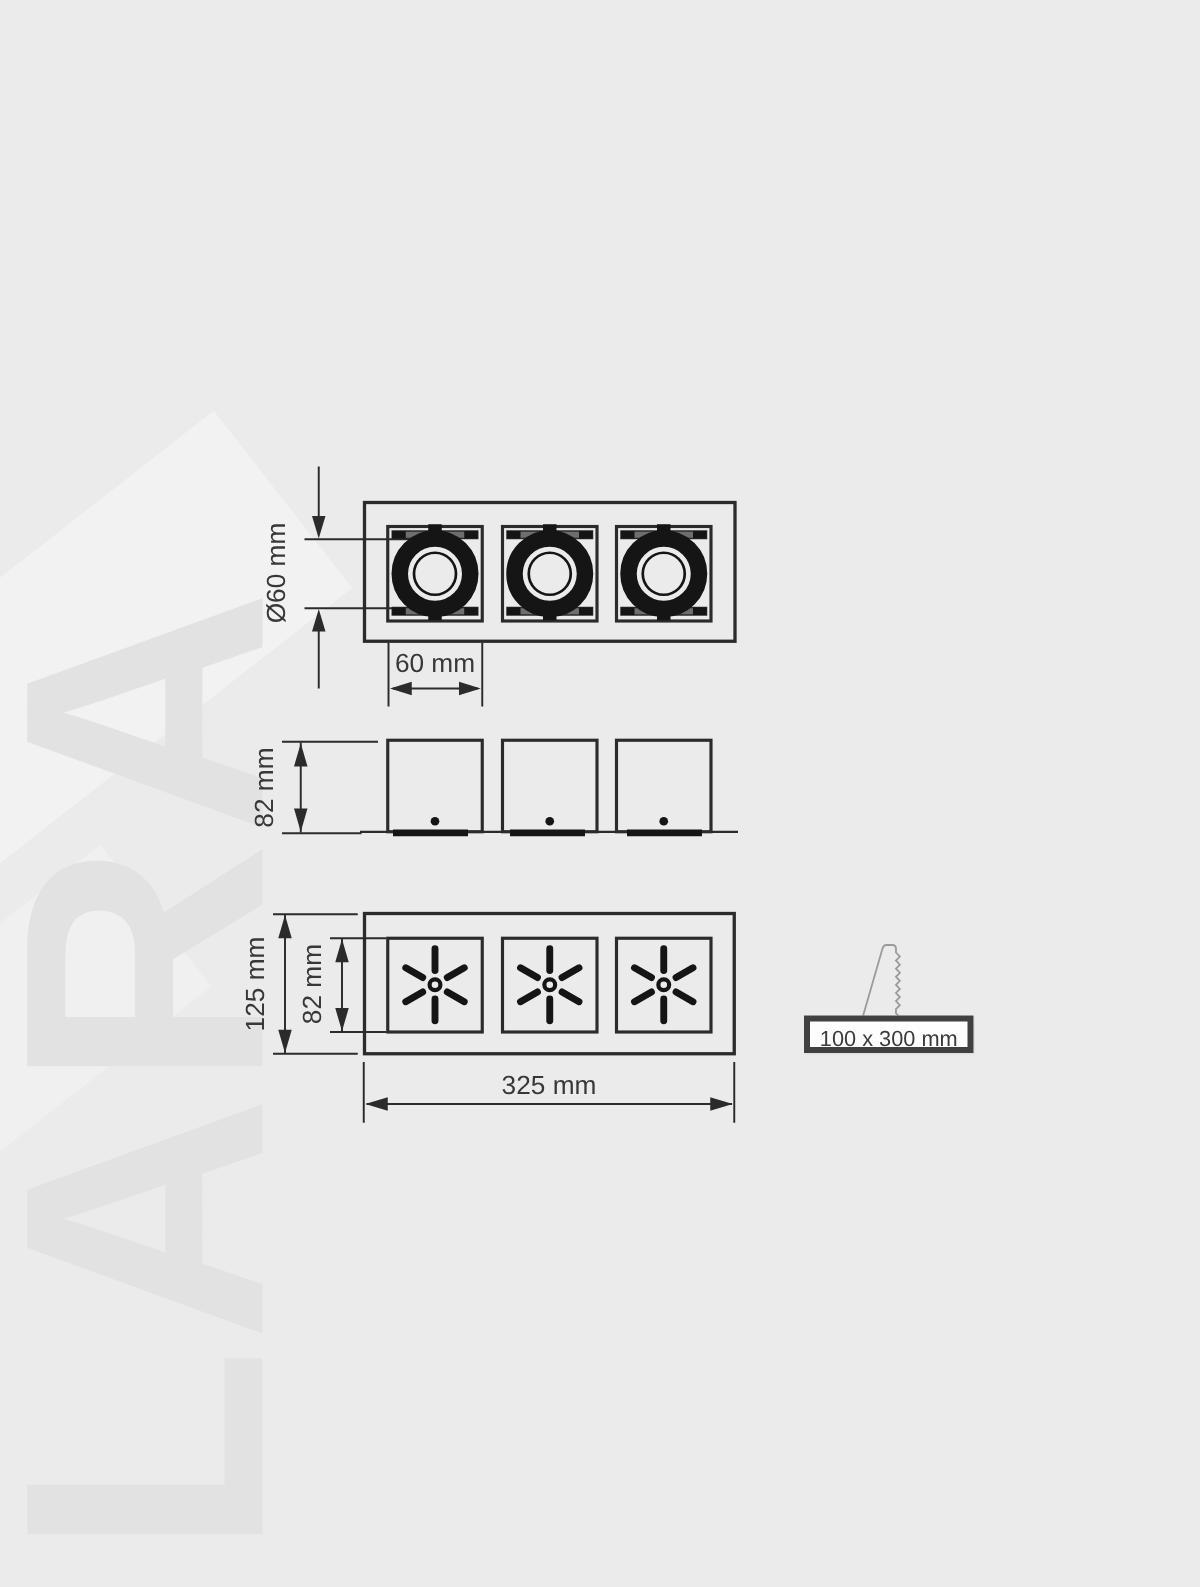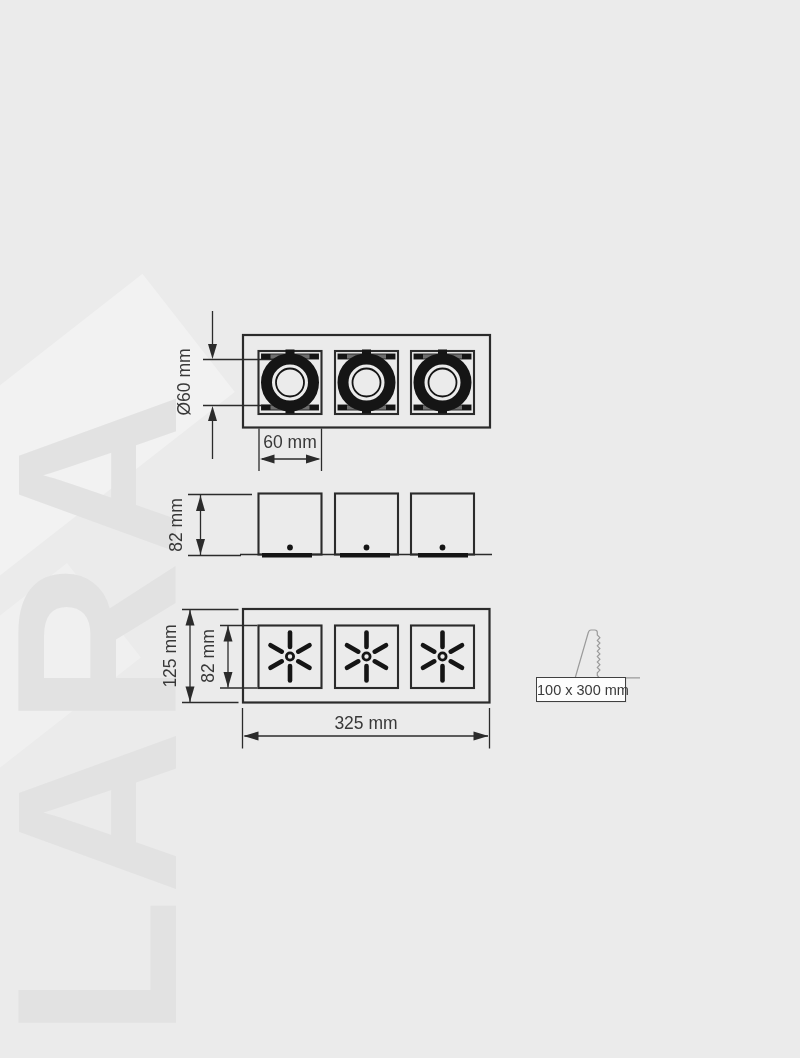--- a/index.html
+++ b/index.html
@@ -41,24 +41,24 @@
   .rot{transform:rotate(-90deg);}
   .lbl-dia{left:134px;top:371px;width:100px;height:22px;line-height:22px;}
   .lbl-80{left:240px;top:431px;width:100px;height:22px;line-height:22px;}
   .lbl-82side{left:126px;top:514px;width:100px;height:22px;line-height:22px;}
   .lbl-125{left:120px;top:645px;width:100px;height:22px;line-height:22px;}
   .lbl-82front{left:158px;top:645px;width:100px;height:22px;line-height:22px;}
   .lbl-325{left:306px;top:712px;width:120px;height:22px;line-height:22px;text-align:center;}
   .cutout-badge{
     position:absolute;
     left:536px;top:677px;
-    width:90px;height:25px;
+    width:113px;height:25px;
     line-height:25px;
     background:#fdfdfd;
-    border:1px solid #404040;
+    border:4px solid #404040;
     box-shadow:1px 1px 0 rgba(0,0,0,0.04);
     color:#3a3a3a;
     font-size:14.5px;
     text-align:center;
     box-sizing:border-box;
     white-space:nowrap;
   }
 </style>
 </head>
 <body>

